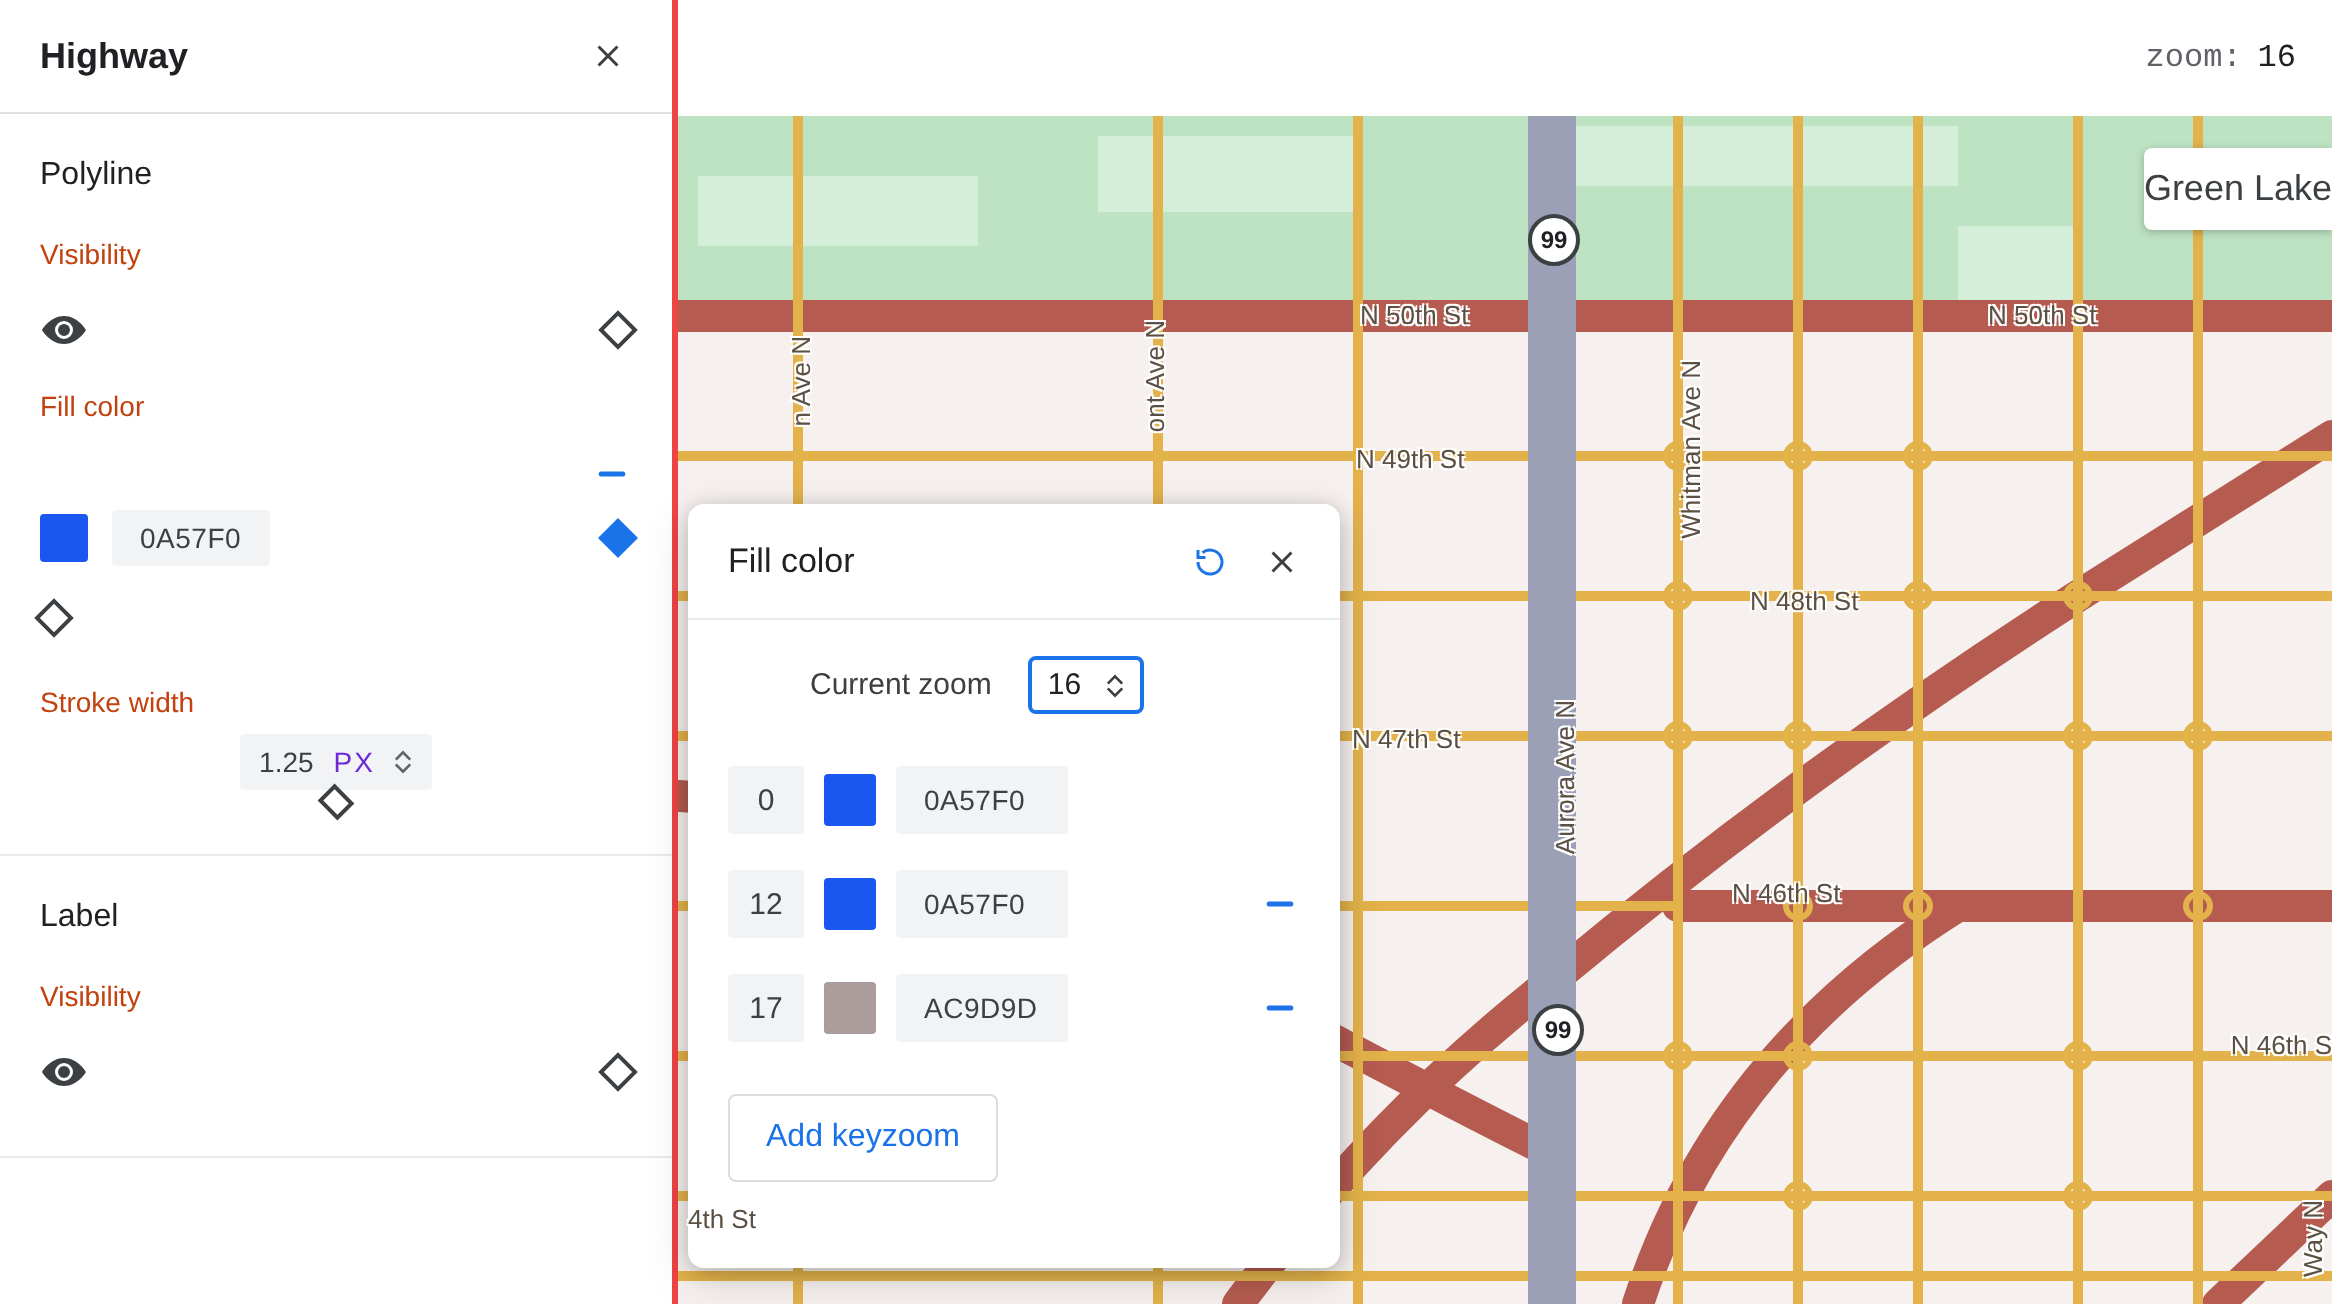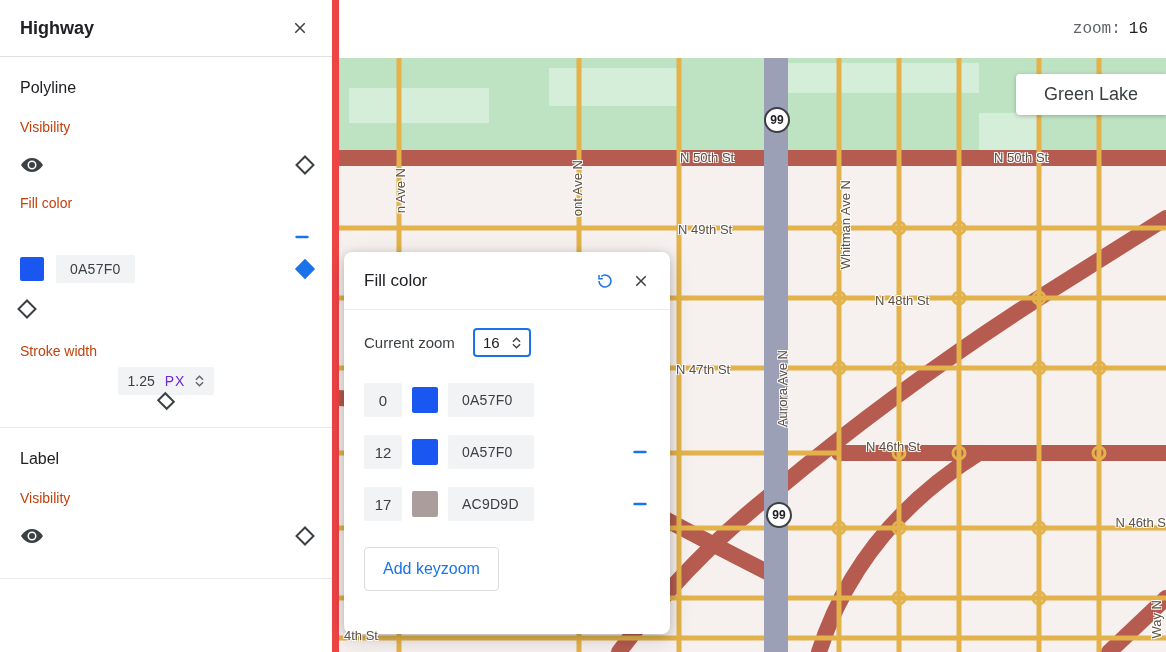--- a/index.html
+++ b/index.html
@@ -2,21 +2,21 @@
 <html><head>
 <meta charset="utf-8">
 <style>
   * { box-sizing: border-box; }
   html, body { margin: 0; padding: 0; font-family: Arial, "Helvetica Neue", sans-serif; color: #3c4043; }
   body { width: 1166px; height: 652px; position: relative; overflow: hidden; background: #fff; }
 
   
   .sidebar {
     position: absolute; left: 0; top: 0; width: 339px; height: 652px;
-    background: #fff; border-right: 7px solid #ef4444;
+    background: #fff; border-right: 3px solid #ef4444;
   }
   .sidebar-header {
     height: 57px; display: flex; align-items: center; justify-content: space-between;
     padding: 0 20px; border-bottom: 1px solid #e0e0e0;
   }
   .sidebar-title { font-size: 18px; font-weight: 600; color: #202124; }
   .close-btn {
     width: 24px; height: 24px; display: flex; align-items: center; justify-content: center;
     cursor: pointer;
   }
@@ -75,21 +75,21 @@
     position: absolute; top: 0; left: 0; right: 0; height: 58px;
     background: #fff; display: flex; align-items: center; justify-content: flex-end;
     padding: 0 18px; font-family: "Courier New", monospace; font-size: 16px; color: #5f6368;
   }
   .map-header .zval { color: #202124; margin-left: 8px; }
 
   svg.map-svg { position: absolute; left: 0; top: 58px; width: 827px; height: 594px; display: block; }
 
   .area-label {
     position: absolute; background: #fff; border-radius: 4px;
-    box-shadow: 0 1px 4px rgba(0,0,0,0.25); padding: 10px 28px;
+    box-shadow: 0 1px 4px rgba(0,0,0,0.25); padding: 10px 0;
     font-size: 18px; color: #3c4043;
   }
   .area-label.greenlake { top: 74px; right: 0; border-top-right-radius: 0; border-bottom-right-radius: 0; }
 
   .road-label {
     position: absolute; font-size: 13px; color: #5b5043;
     text-shadow: -1px -1px 0 #fff, 1px -1px 0 #fff, -1px 1px 0 #fff, 1px 1px 0 #fff;
   }
   .road-label.vert { writing-mode: vertical-rl; transform: rotate(180deg); }
 
@@ -108,21 +108,21 @@
   }
   .popup-header {
     height: 58px; display: flex; align-items: center; justify-content: space-between;
     padding: 0 20px; border-bottom: 1px solid #e8eaed;
   }
   .popup-title { font-size: 17px; font-weight: 500; color: #202124; }
   .popup-icons { display: flex; align-items: center; gap: 18px; }
   .popup-icons svg { width: 18px; height: 18px; display: block; cursor: pointer; }
 
   .popup-body { padding: 18px 20px 0; }
-  .curzoom-row { display: flex; align-items: center; gap: 18px; margin-bottom: 22px; }
+  .curzoom-row { display: flex; align-items: center; gap: 18px; margin-bottom: 22px; margin-left: 41px; }
   .curzoom-label { font-size: 15px; color: #3c4043; }
   .curzoom-input {
     border: 2px solid #1a73e8; border-radius: 4px; padding: 4px 8px;
     display: inline-flex; align-items: center; gap: 12px; font-size: 15px; color: #202124;
   }
 
   .kz-row {
     display: flex; align-items: center; gap: 10px; height: 42px; margin-bottom: 10px;
   }
   .kz-level {
@@ -357,20 +357,20 @@
   </div>
 </div>
 
 <div class="road-label" style="top: 150px; left: 680px;">N 50th St</div>
 <div class="road-label" style="top: 150px; left: 994px;">N 50th St</div>
 <div class="road-label" style="top: 222px; left: 678px;">N 49th St</div>
 <div class="road-label" style="top: 293px; left: 875px;">N 48th St</div>
 <div class="road-label" style="top: 362px; left: 676px;">N 47th St</div>
 <div class="road-label" style="top: 439px; left: 866px;">N 46th St</div>
 <div class="road-label" style="top: 515px; right: 0px;">N 46th S</div>
-<div class="road-label" style="top: 628px; left: 344px;">4th St</div>
+<div class="road-label" style="top: 602px; left: 344px;">4th St</div>
 <div class="road-label vert" style="top: 160px; left: 570px;">ont Ave N</div>
 <div class="road-label vert" style="top: 168px; left: 393px;">n Ave N</div>
 <div class="road-label vert" style="top: 350px; left: 775px;">Aurora Ave N</div>
 <div class="road-label vert" style="top: 180px; left: 838px;">Whitman Ave N</div>
 <div class="road-label vert" style="top: 600px; right: 2px;">Way N</div>
 <div class="shield" style="top: 107px; left: 764px;">99</div>
 <div class="shield" style="top: 502px; left: 766px;">99</div>
 
 </body></html>

